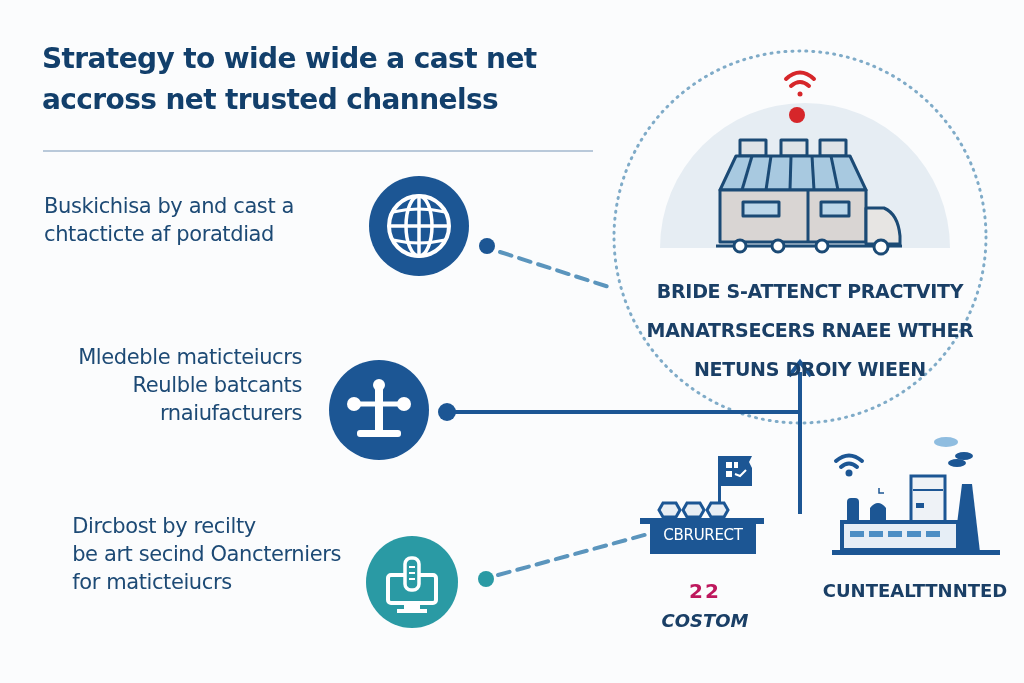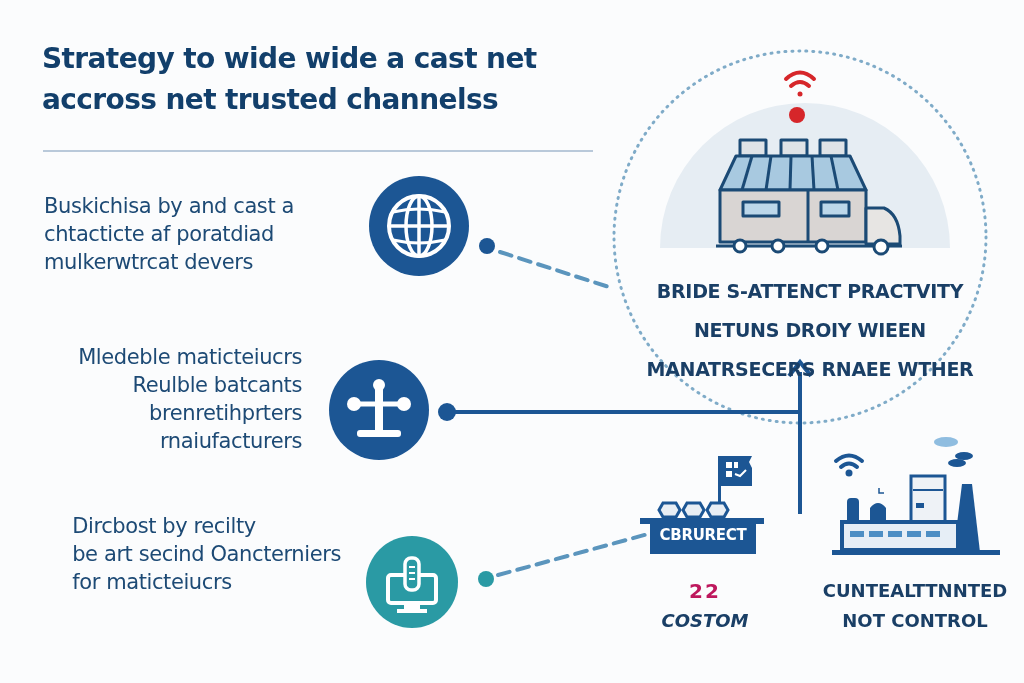--- a/index.html
+++ b/index.html
@@ -37,21 +37,21 @@
     color: #1a3f66;
   }
   .stat-left { left: 640px; top: 576px; width: 130px; font-size: 18px; line-height: 30px; }
   .stat-left .num { color: #be185d; font-size: 20px; letter-spacing: 2px; display: block; }
   .stat-left .lbl { display: block; font-style: italic; }
   .stat-right { left: 810px; top: 576px; width: 210px; font-size: 18px; line-height: 30px; }
   .stat-right span { display: block; white-space: nowrap; }
   svg.layer { position: absolute; left: 0; top: 0; }
   .brand-label {
     left: 650px; top: 526px; width: 106px; text-align: center;
-    font-family: "DejaVu Sans", sans-serif; font-weight: bold; font-size: 15px;
+    font-family: "DejaVu Sans", sans-serif; font-weight: normal; font-size: 15px;
     color: #ffffff; letter-spacing: -0.3px;
   }
 </style>
 </head>
 <body>
 
 <svg class="layer" width="1024" height="683" viewBox="0 0 1024 683">
 
   <circle cx="800" cy="237" r="186" fill="none" stroke="#7fabc8" stroke-width="3" stroke-dasharray="1 6" stroke-linecap="round"></circle>
 
@@ -170,44 +170,41 @@
 
 <div class="abs title">
   <span>Strategy to wide wide a cast net</span>
   <span>accross net trusted channelss</span>
 </div>
 <div class="abs title-rule"></div>
 
 <div class="abs desc desc-1">
   <span>Buskichisa by and cast a</span>
   <span>chtacticte af poratdiad</span>
-  <span>mulkerwtrcat devers</span>
 </div>
 
 <div class="abs desc desc-2">
   <span>Mledeble maticteiucrs</span>
   <span>Reulble batcants</span>
-  <span>brenretihprters</span>
   <span>rnaiufacturers</span>
 </div>
 
 <div class="abs desc desc-3">
   <span>Dircbost by recilty</span>
   <span>be art secind Oancterniers</span>
   <span>for maticteiucrs</span>
 </div>
 
 <div class="abs center-caption">
   <span>BRIDE S-ATTENCT PRACTVITY</span>
+  <span>MANATRSECERS RNAEE WTHER</span>
   <span>NETUNS DROIY WIEEN</span>
-  <span>MANATRSECERS RNAEE WTHER</span>
 </div>
 
 <div class="abs brand-label">CBRURECT</div>
 <div class="abs stat stat-left">
   <span class="num">22</span>
   <span class="lbl">COSTOM</span>
 </div>
 
 <div class="abs stat stat-right">
   <span>CUNTEALTTNNTED</span>
-  <span>NOT CONTROL</span>
 </div>
 
 </body></html>

